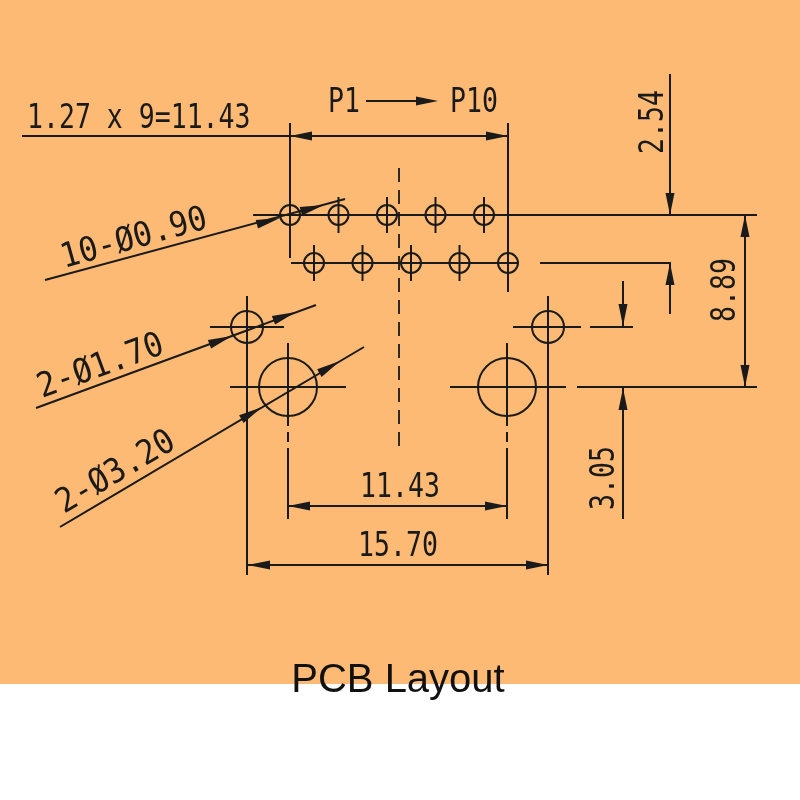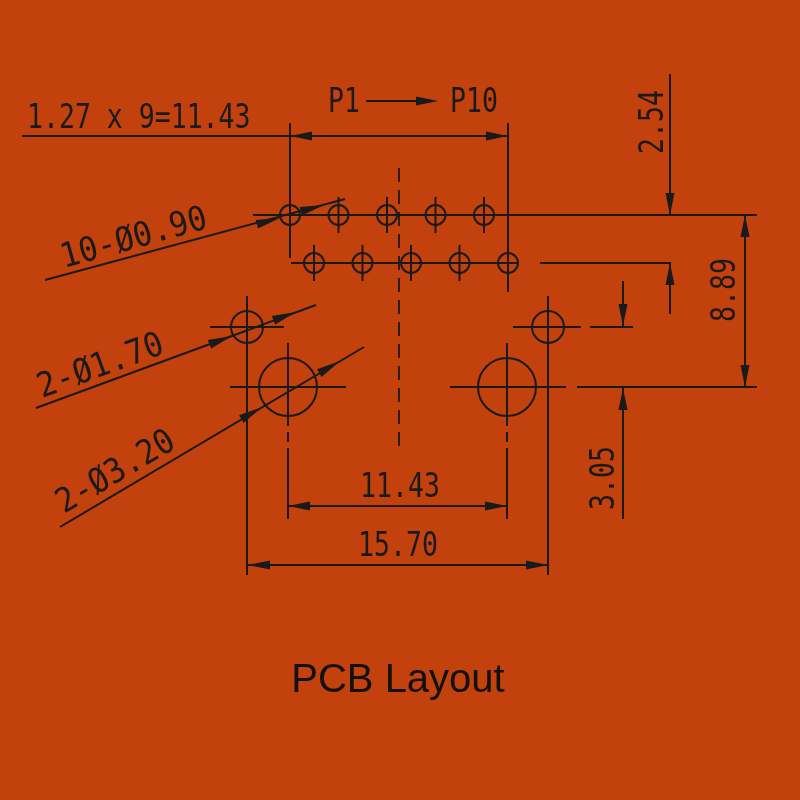--- a/index.html
+++ b/index.html
@@ -6,22 +6,22 @@
     margin: 0;
     padding: 0;
     width: 800px;
     height: 800px;
     background: #ffffff;
     overflow: hidden;
   }
   .stage {
     position: relative;
     width: 800px;
-    height: 800px;
-    background: #c2410c;
+    height: 684px;
+    background: #fdba74;
   }
   svg { display: block; }
   .ln {
     stroke: #1a1a1a;
     stroke-width: 2;
     fill: none;
     stroke-linecap: butt;
   }
   .cl {
     stroke: #1a1a1a;

